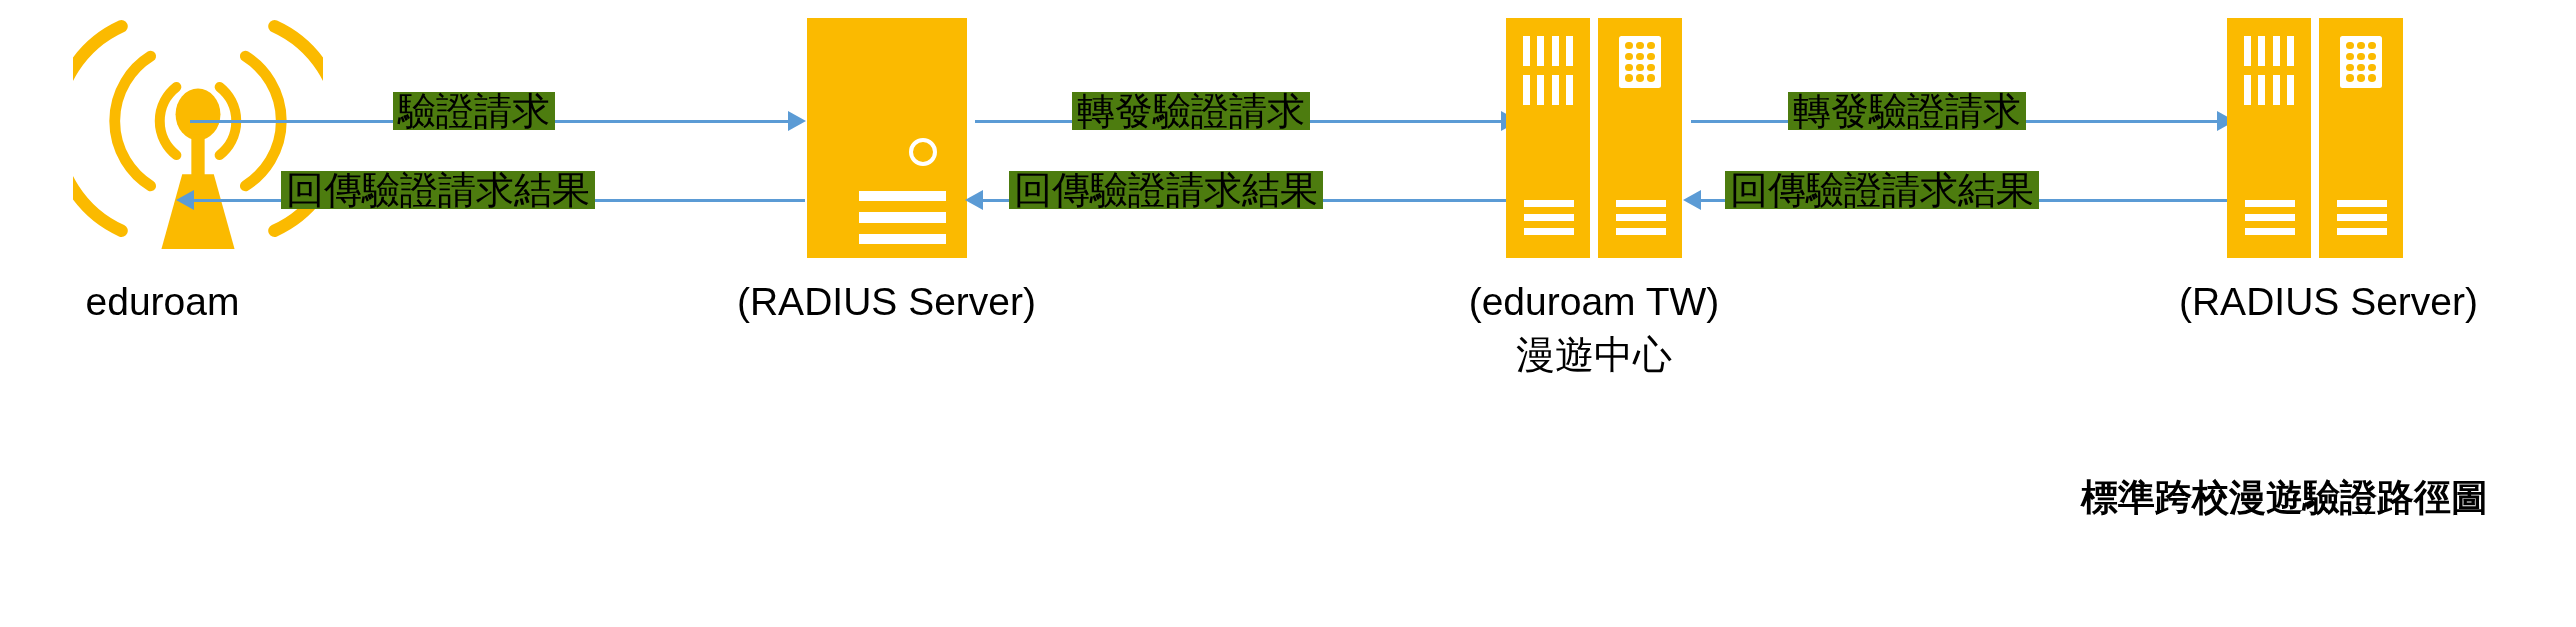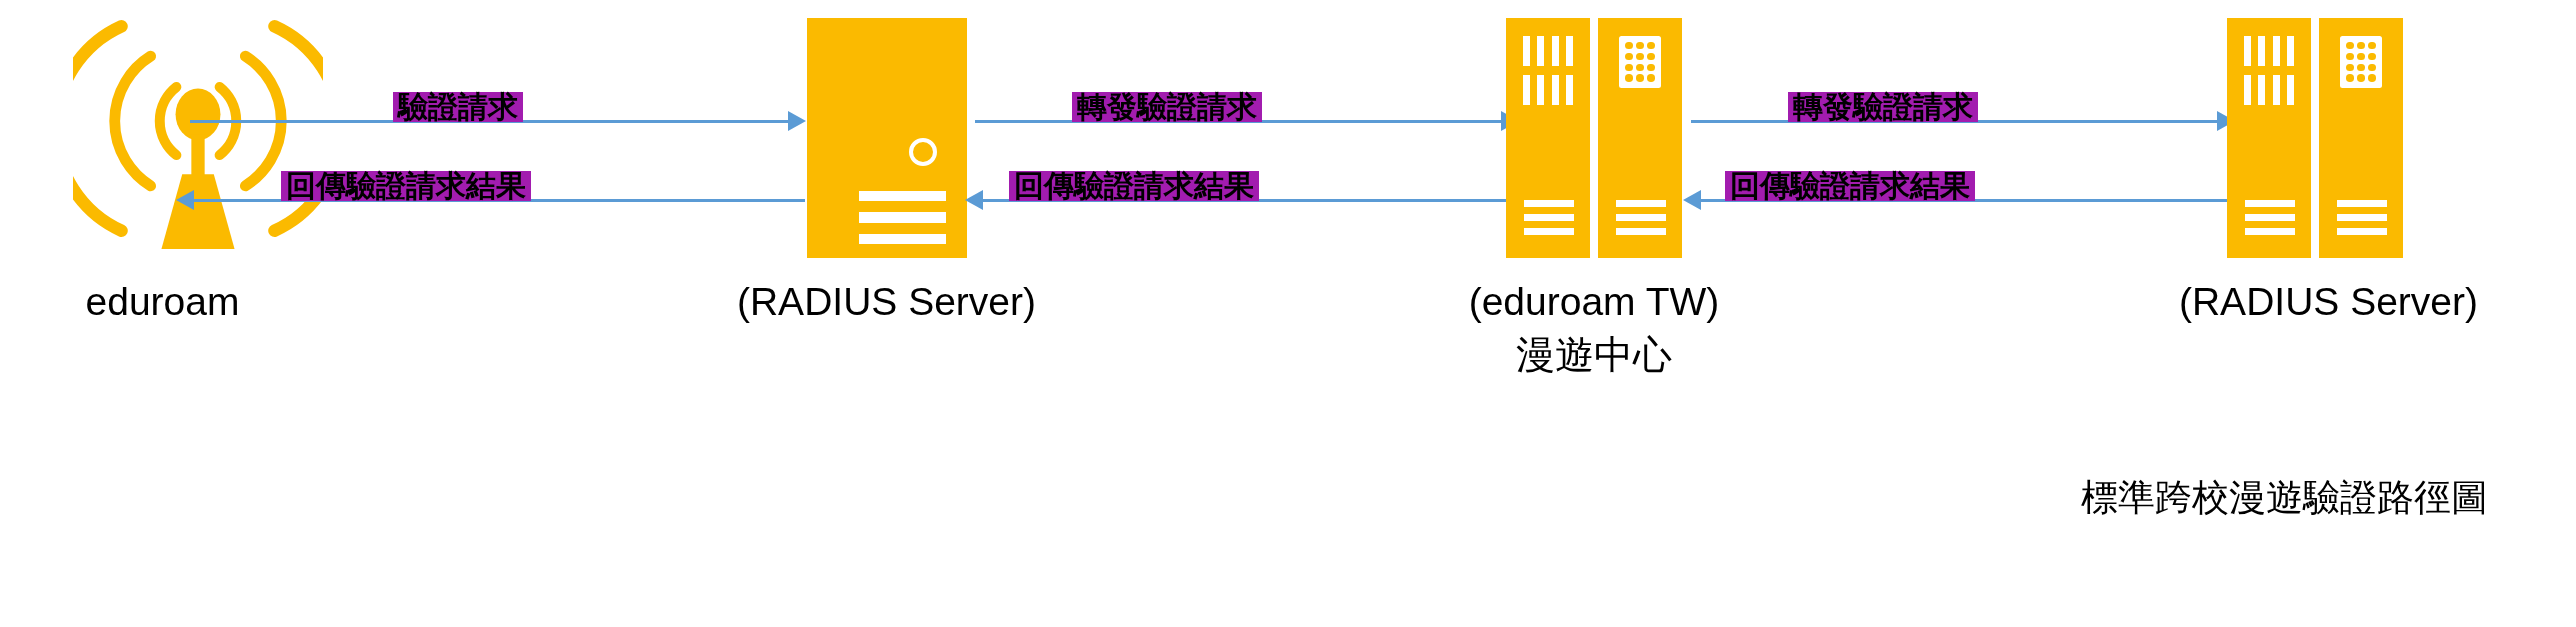--- a/index.html
+++ b/index.html
@@ -47,29 +47,29 @@
 
   
   .arrow{position:absolute;height:20px;}
   .arrow .line{position:absolute;top:9.2px;height:2.5px;background:var(--blue);}
   .arrow .head{position:absolute;top:0;width:0;height:0;
                border-top:10px solid transparent;border-bottom:10px solid transparent;}
   .arrow.right .head{right:0;border-left:18.3px solid var(--blue);}
   .arrow.left  .head{left:0; border-right:18.3px solid var(--blue);}
 
   
-  .flow-label{position:absolute;color:#000;font-weight:700;
-              font-size:30px;line-height:1;white-space:nowrap;
-              background:#a21caf;padding:0 5px;}
+  .flow-label{position:absolute;color:#000;font-weight:400;
+              font-size:38px;line-height:1;white-space:nowrap;
+              background:#4d7c0f;padding:0 5px;}
   .node-label{position:absolute;text-align:center;color:#000;
               font-size:39px;line-height:1.12;white-space:nowrap;}
   .node-label div{display:block;margin-top:9px;}
   .caption{position:absolute;text-align:center;color:#000;
            font-size:37px;line-height:1.2;white-space:nowrap;}
-  .caption .l1{font-weight:400;}
+  .caption .l1{font-weight:700;}
   .caption .l2{font-weight:400;}
 </style>
 </head>
 <body style="background: rgb(255, 255, 255);">
 
 <div id="stage">
 
   <div class="abs antenna">
     <svg width="250" height="241" viewBox="0 0 300 290" xmlns="http://www.w3.org/2000/svg">
       <g fill="none" stroke="#FBBA00" stroke-linecap="round">

